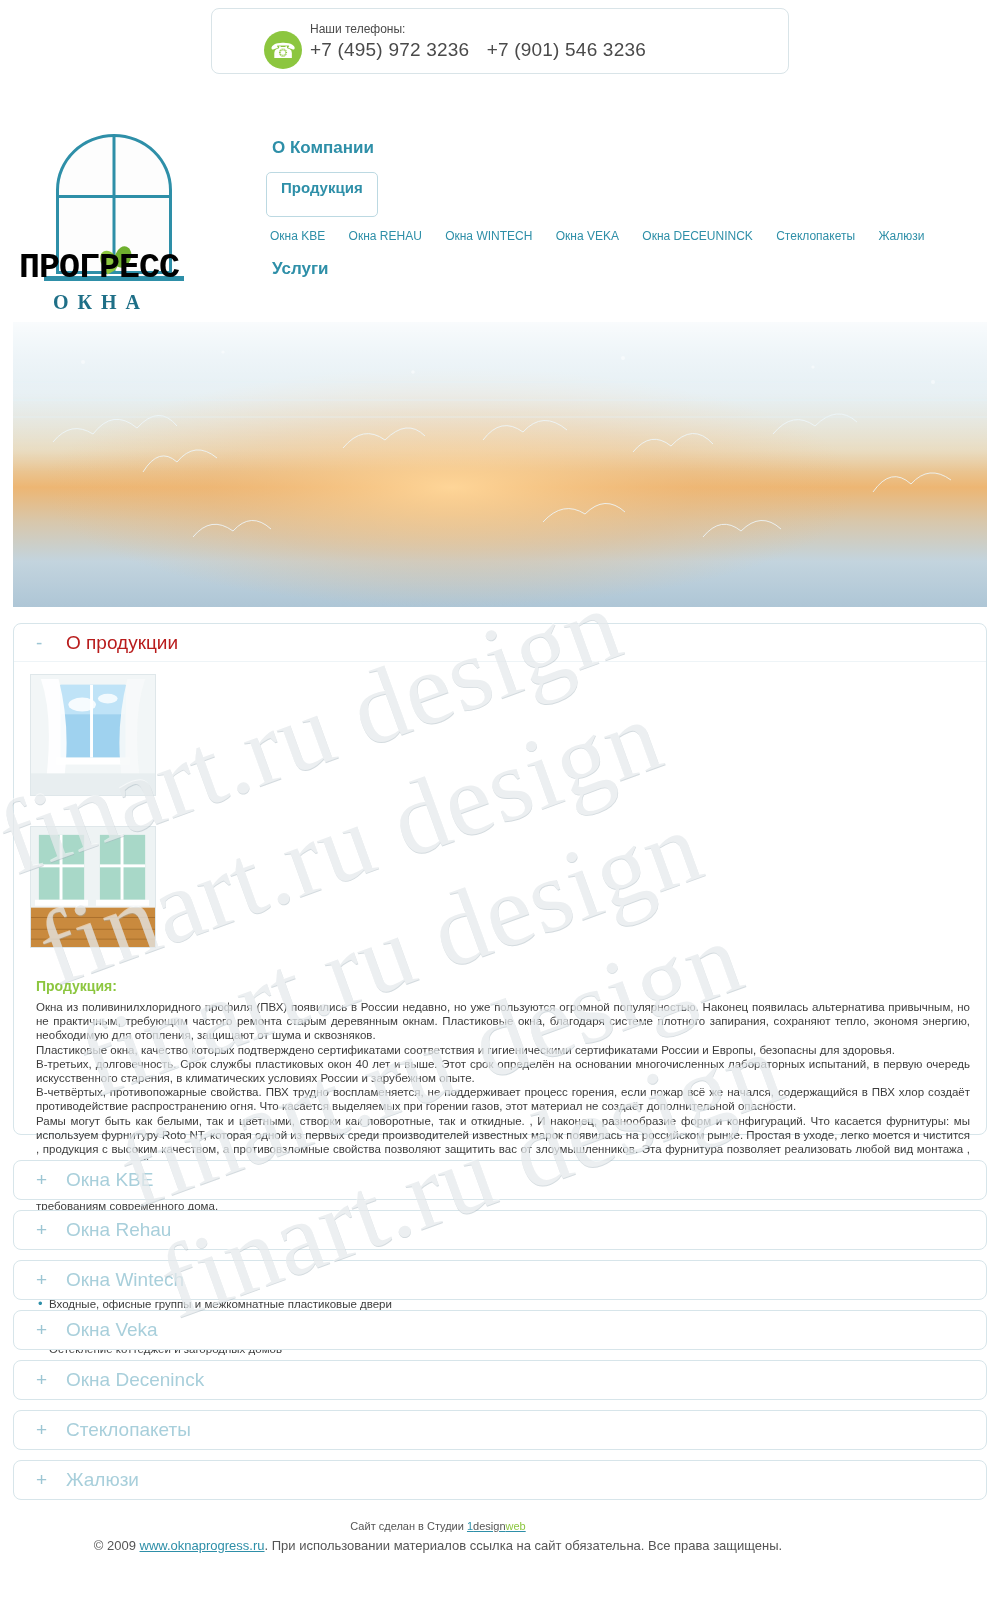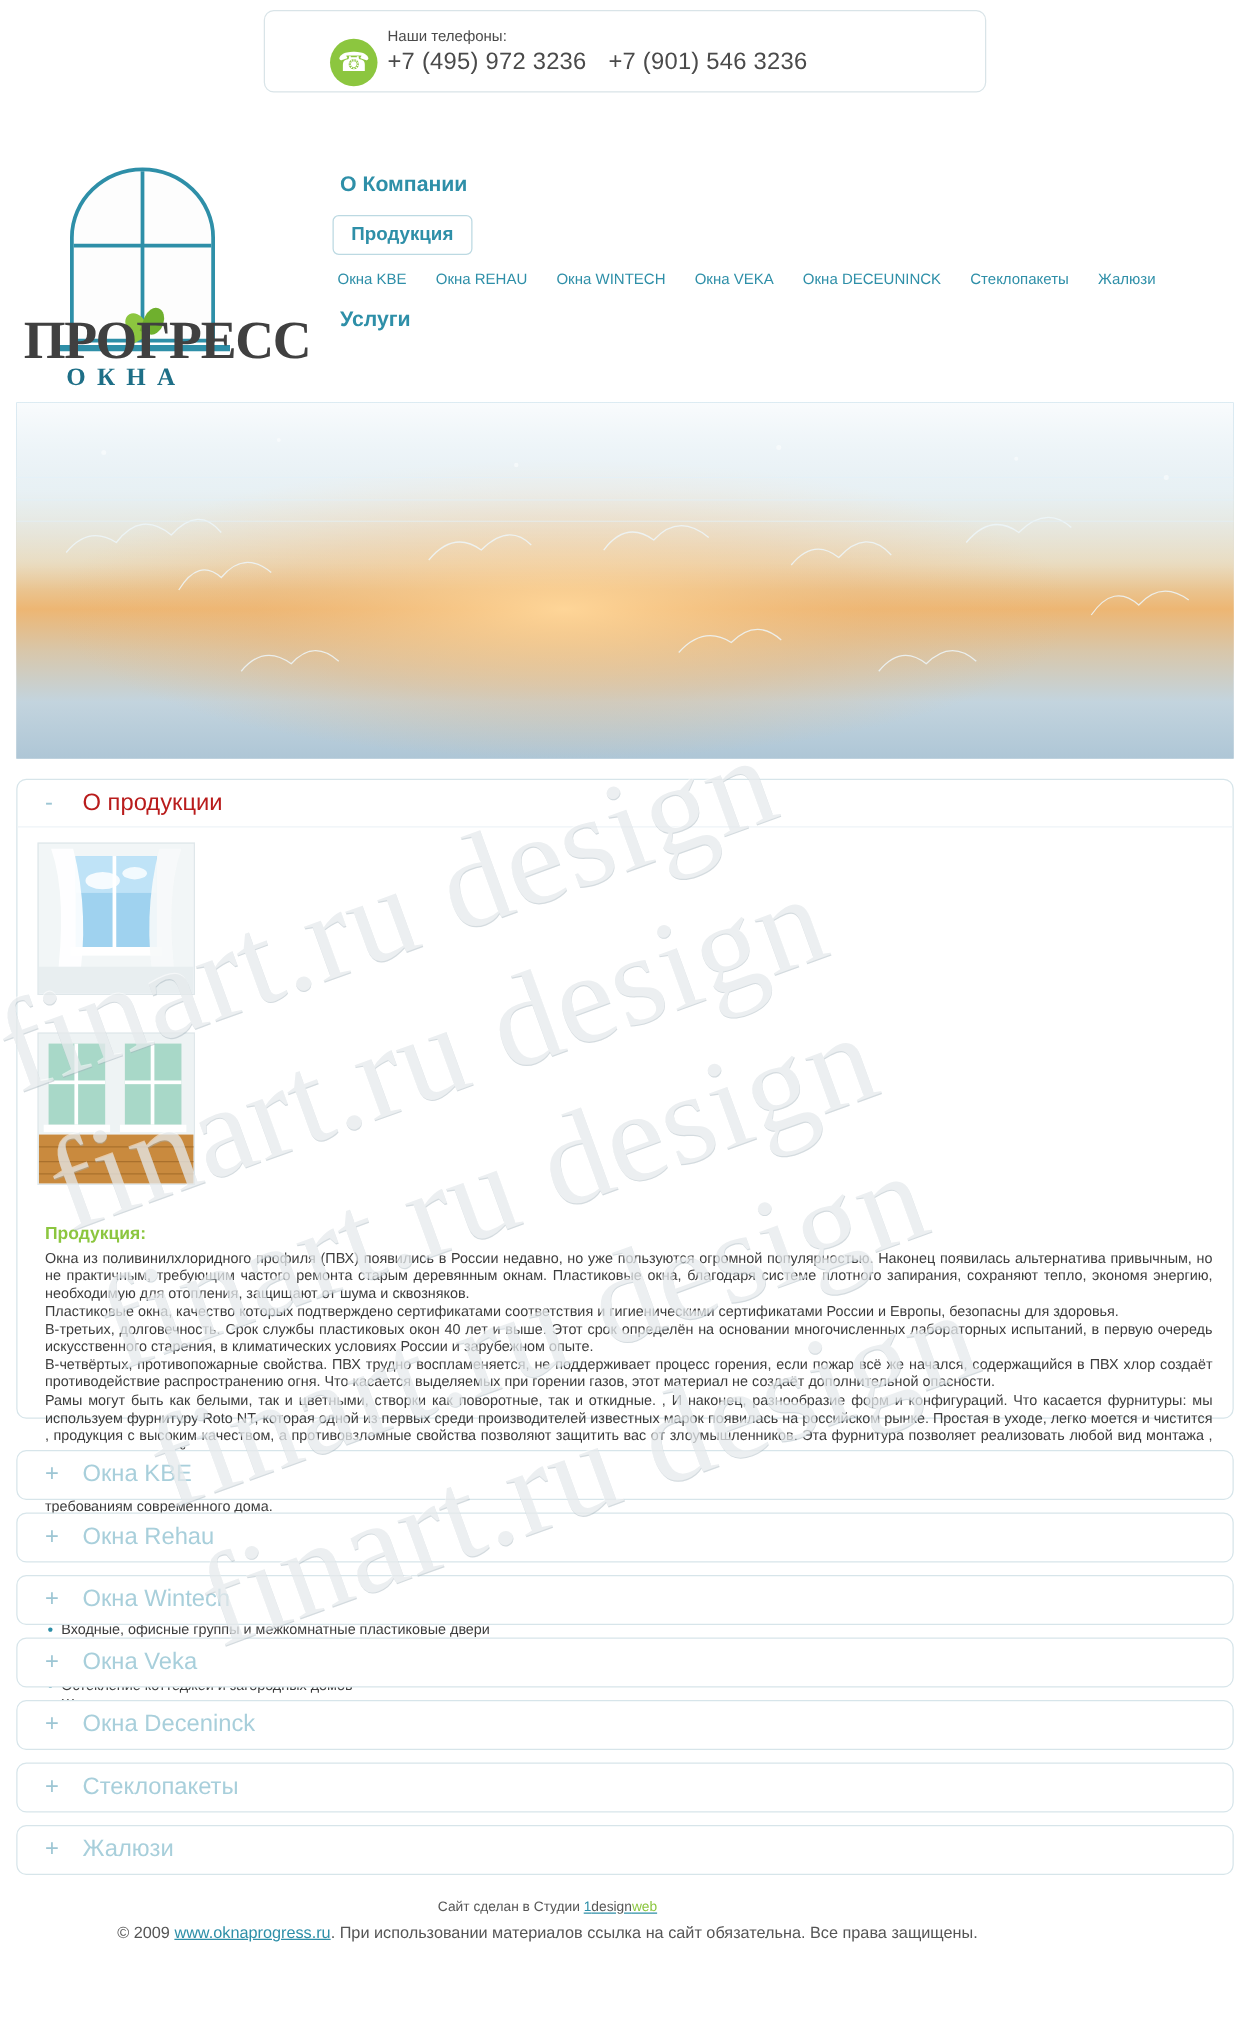--- a/index.html
+++ b/index.html
@@ -77,42 +77,42 @@
   }
   .logo-leaf i {
     position: absolute; width: 16px; height: 22px;
     border-radius: 50% 50% 50% 0;
     background: #8cc63f;
   }
   .logo-leaf i:nth-child(1) { left: 0; top: 4px; transform: rotate(-30deg); }
   .logo-leaf i:nth-child(2) { left: 14px; top: 0; transform: rotate(20deg); background:#6fb02e; }
   .logo-word {
     position: absolute; left: 6px; top: 122px;
-    font-family: Liberation Serif, serif;
-    font-size: 43px; font-weight: bold;
-    color: #404040; letter-spacing: -1px;
+    font-family: Liberation Mono, monospace;
+    font-size: 35px; font-weight: bold;
+    color: #000000; letter-spacing: -1px;
   }
   .logo-sub {
     position: absolute; left: 40px; top: 165px;
     font-family: "Liberation Serif", serif;
     font-size: 20px; font-weight: bold; letter-spacing: 9px;
     color: #1e6f87;
   }
 
   
   .nav { position: absolute; left: 262px; top: 138px; width: 720px; }
   .nav-top {
     font-size: 17px; color: #2e8fa8; font-weight: bold;
     margin: 0 0 14px 10px; cursor: pointer;
   }
   .nav-btn {
     display: inline-block;
     border: 1px solid #bcd9e2;
     border-radius: 5px;
-    padding: 6px 14px 7px;
+    padding: 6px 14px 20px;
     font-size: 15px; font-weight: bold;
     color: #2e8fa8;
     background: #ffffff;
     margin-left: 4px;
     cursor: pointer;
     text-align: center;
   }
   .nav-sub { margin: 12px 0 0 8px; }
   .nav-sub a {
     font-size: 12px; color: #2e8fa8; text-decoration: none;

